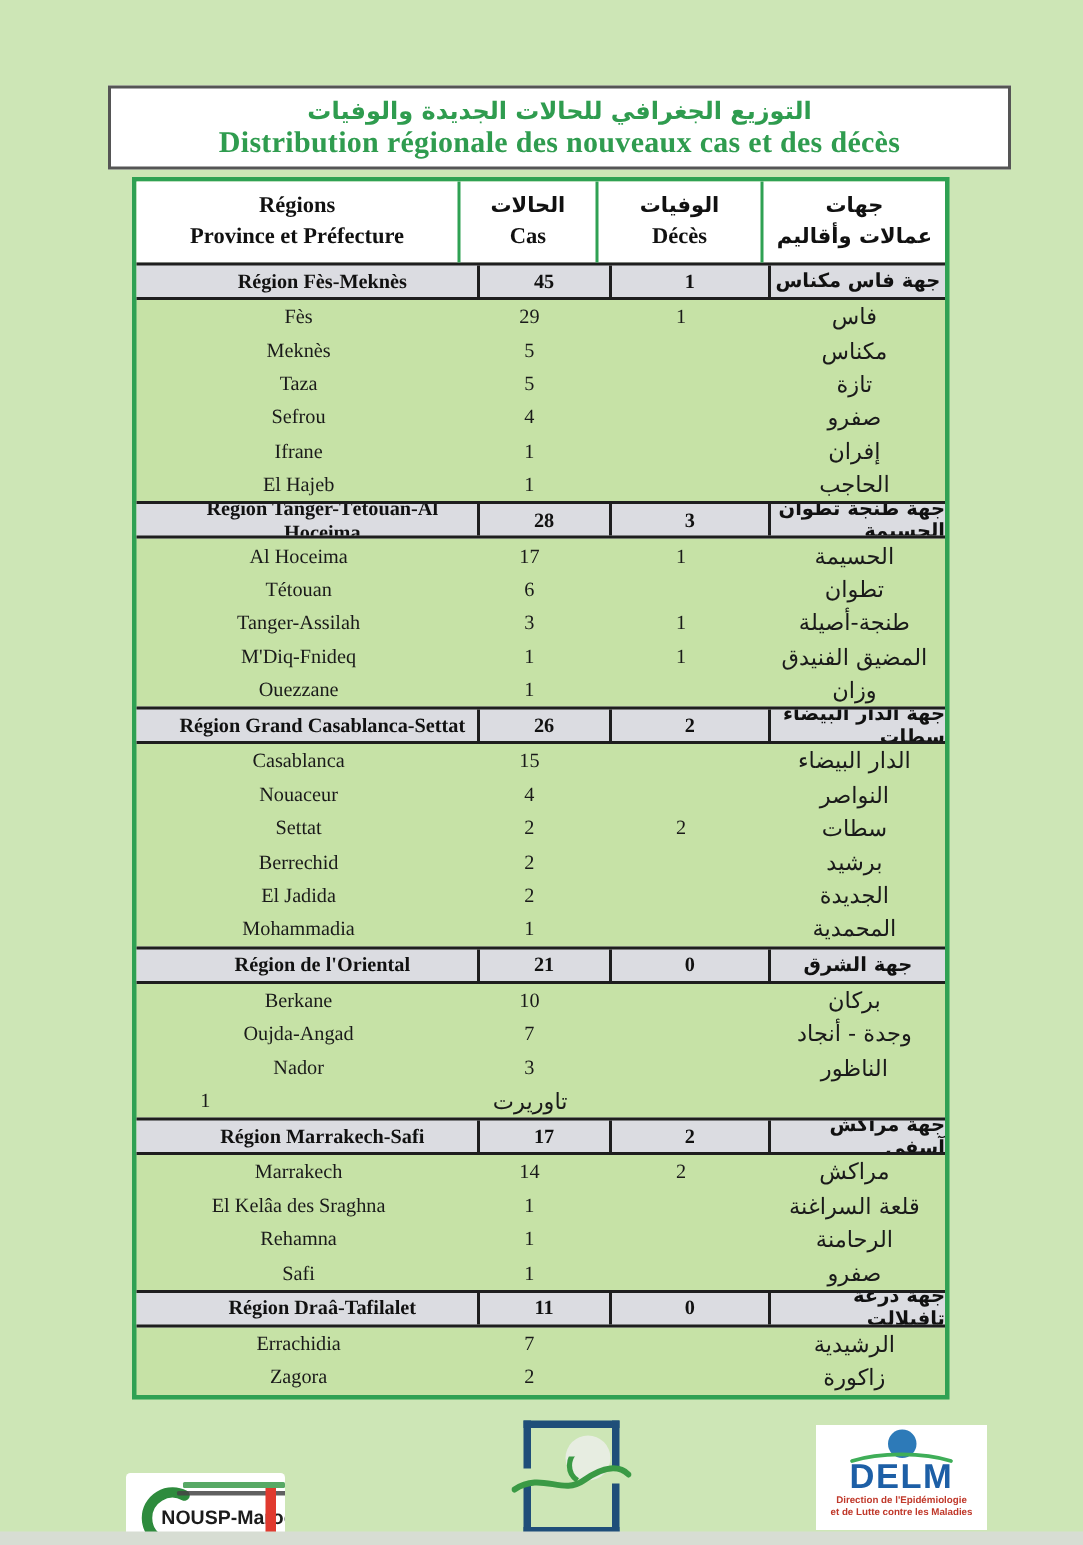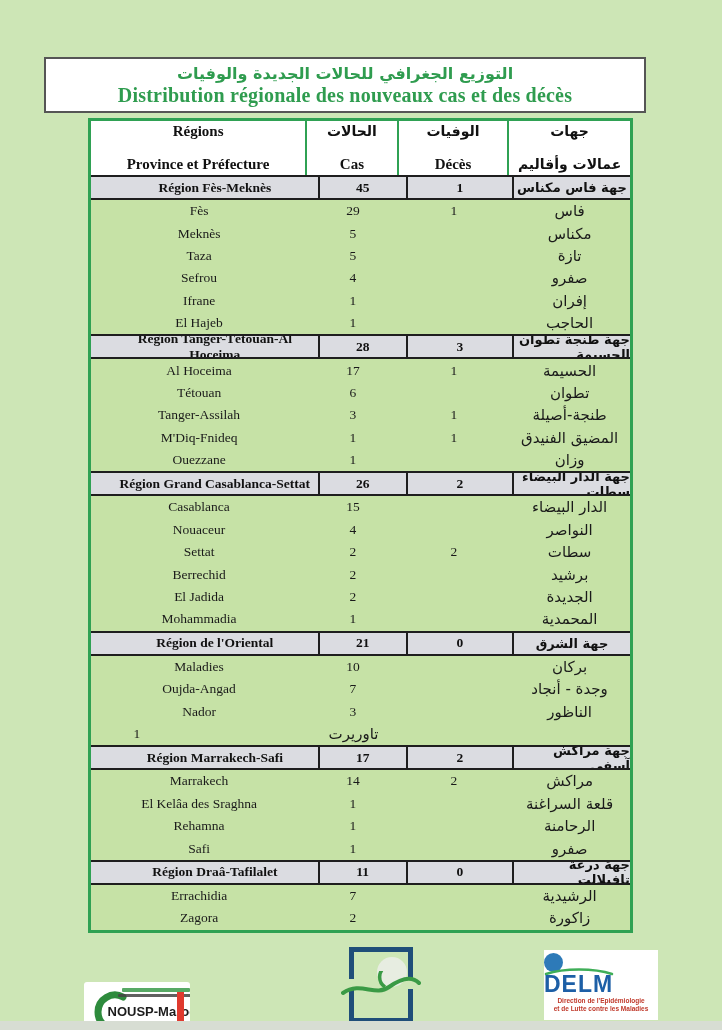--- a/index.html
+++ b/index.html
@@ -7,21 +7,21 @@
   body {
     font-family:"Liberation Serif","DejaVu Serif","DejaVu Sans",serif;
     background:#cde6b6;
     position:relative;
     overflow:hidden;
   }
   .sheet { position:absolute; inset:0; }
 
   
   .title-box {
-    position:absolute; left:44px; top:57px; width:602px; height:56px;
+    position:absolute; left:72px; top:57px; width:602px; height:56px;
     background:#ffffff; border:2px solid #555;
     display:flex; flex-direction:column; justify-content:center; align-items:center;
     gap:1px;
   }
   .title-ar { color:#2f9c4f; font-weight:bold; font-size:16px; line-height:18px; font-family:"DejaVu Sans",sans-serif; }
   .title-fr { color:#2f9c4f; font-weight:bold; font-size:20px; line-height:22px; letter-spacing:0.2px; }
 
   
   .regions-table {
     position:absolute; left:88px; top:118px; width:545px;
@@ -30,21 +30,21 @@
   }
   .row { display:flex; width:100%; }
   .cell { overflow:hidden; text-align:center; }
   .c1 { width:40.1%; }
   .c2 { width:17.0%; }
   .c3 { width:20.5%; }
   .c4 { width:22.4%; }
 
   .thead { background:#ffffff; height:54px; }
   .thead .cell {
-    display:flex; flex-direction:column; justify-content:space-between; align-items:center;
+    display:flex; flex-direction:column; justify-content:center; align-items:center;
     border-right:2px solid #2fa153;
     font-weight:bold; font-size:15px; line-height:21px; color:#111;
   }
   .thead .cell:last-child { border-right:none; }
   .thead .ar { font-family:"DejaVu Sans",sans-serif; font-size:14px; }
 
   .region-row {
     background:#dbdce1; height:25px;
     border-top:2px solid #1e1e1e; border-bottom:2px solid #1e1e1e;padding-left:21px;
   }
@@ -95,21 +95,21 @@
   }
   .moh-moon {
     position:absolute; left:34px; top:12px; width:30px; height:30px;
     border-radius:50%; background:#e7ede1;
   }
   .moh-wave { position:absolute; left:-2px; top:26px; width:80px; height:32px; }
 
   .delm-box {
     position:absolute; left:544px; top:950px; width:114px; height:70px;
     background:#ffffff;
-    display:flex; flex-direction:column; 
+    display:flex; flex-direction:column; align-items:center;
     overflow:hidden;
   }
   .delm-circle { width:19px; height:19px; border-radius:50%; background:#2d7ab8; margin-top:3px; }
   .delm-swoosh { width:70px; height:8px; margin-top:-4px; }
   .delm-label {
     font-family:"Liberation Sans","DejaVu Sans",sans-serif;
     font-weight:bold; font-size:23px; line-height:22px; color:#1d5fa6; letter-spacing:1px;
     margin-top:-3px;
   }
   .delm-sub {
@@ -301,21 +301,21 @@
 
   <div class="section">
     <div class="row region-row">
       <div class="cell c1">Région de l'Oriental</div>
       <div class="cell c2">21</div>
       <div class="cell c3">0</div>
       <div class="cell c4 ar" dir="rtl">جهة الشرق</div>
     </div>
     <div class="rows">
   <div class="row data-row">
-    <div class="cell c1">Maladies</div>
+    <div class="cell c1">Berkane</div>
     <div class="cell c2">10</div>
     <div class="cell c3"></div>
     <div class="cell c4 ar" dir="rtl">بركان</div>
   </div>
 
   <div class="row data-row">
     <div class="cell c1">Oujda-Angad</div>
     <div class="cell c2">7</div>
     <div class="cell c3"></div>
     <div class="cell c4 ar" dir="rtl">وجدة - أنجاد</div>

